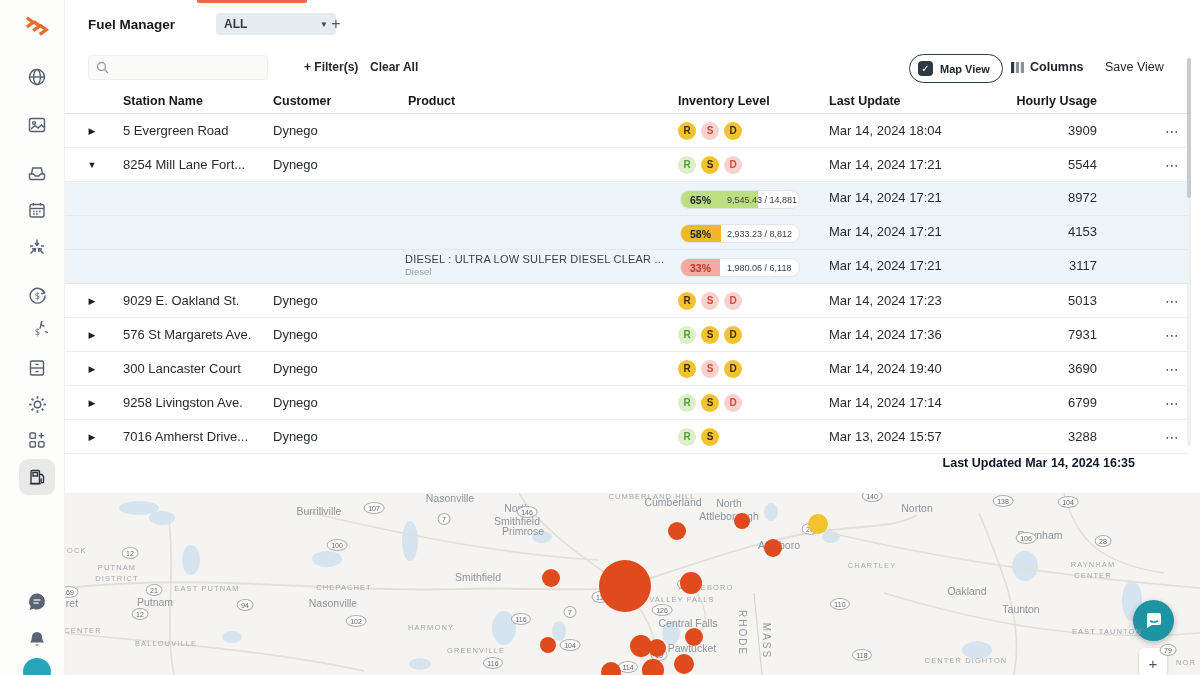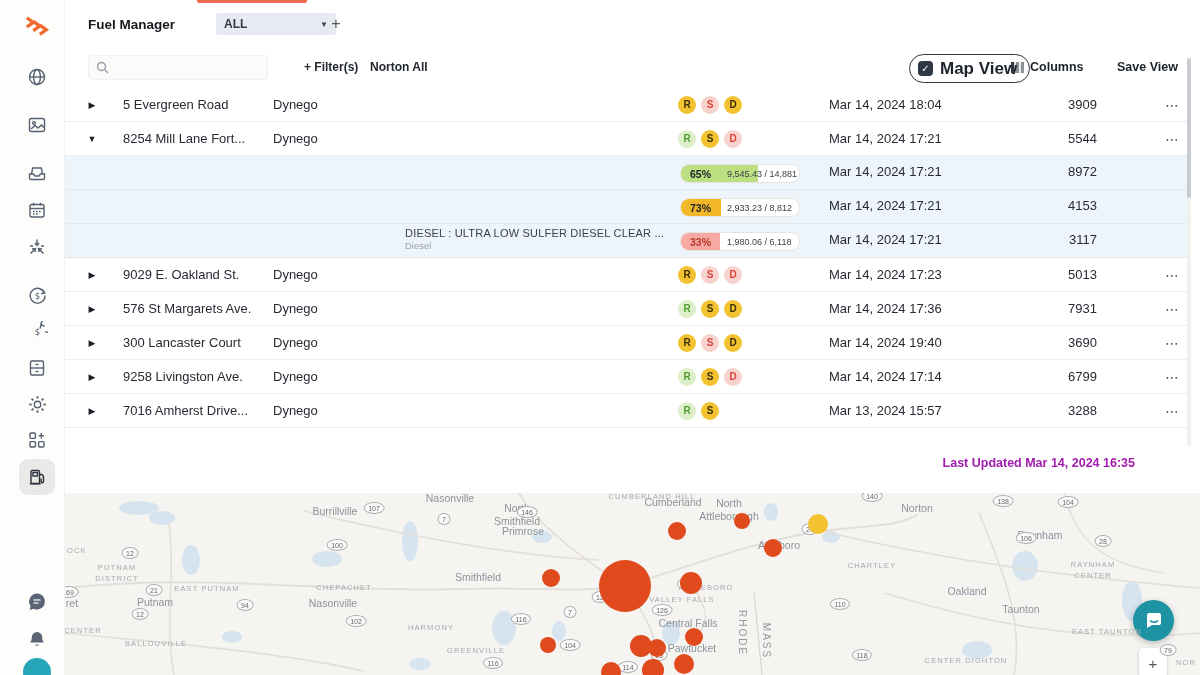--- a/index.html
+++ b/index.html
@@ -22,24 +22,24 @@
   .add-view{position:absolute;left:325px;top:13px;width:22px;height:22px;font-size:16px;color:#555;display:flex;align-items:center;justify-content:center;cursor:pointer;}
 
   
   .search-box{position:absolute;left:88px;top:55px;width:180px;height:25px;background:#fbfbfa;border:1px solid #f1f1ef;border-radius:4px;display:flex;align-items:center;padding:0 7px;box-sizing:border-box;}
   .search-box input{border:none;outline:none;background:transparent;font-size:12px;width:140px;margin-left:6px;font-family:inherit;}
   .link-btn{position:absolute;top:60px;font-size:12px;font-weight:600;color:#23282f;cursor:pointer;}
   .filters-btn{left:304px;}
   .clear-btn{left:370px;}
   .mapview-pill{position:absolute;left:909px;top:54px;height:27px;border:1.6px solid #2e3744;border-radius:15px;display:flex;align-items:center;padding:0 12px 0 8px;cursor:pointer;background:#fff;}
   .chk{width:15px;height:15px;background:#2e3744;border-radius:4px;color:#fff;font-size:10px;display:flex;align-items:center;justify-content:center;margin-right:7px;}
-  .mapview-pill span.lbl{font-size:17px;font-weight:600;color:#1d232b;}
+  .mapview-pill span.lbl{font-size:11px;font-weight:600;color:#1d232b;}
   .columns-btn{position:absolute;left:1011px;top:60px;display:flex;align-items:center;cursor:pointer;}
   .columns-btn .lbl{font-size:12.5px;font-weight:600;color:#1d232b;margin-left:6px;}
-  .saveview-btn{position:absolute;left:1105px;top:60px;font-size:12.5px;font-weight:700;color:#1d232b;cursor:pointer;margin-left:12px;}
+  .saveview-btn{position:absolute;left:1105px;top:60px;font-size:12.5px;font-weight:400;color:#1d232b;cursor:pointer;}
 
   
   .table{position:absolute;left:64px;top:88px;width:1124px;}
   .grid{display:grid;grid-template-columns:56px 150px 135px 270px 150px 190px 115px 1fr;align-items:center;}
   .thead{height:25px;border-bottom:1px solid #e1e1e1;font-size:12.5px;font-weight:700;color:#15181d;}
   .c-usage{text-align:right;padding-right:33px;}
   .trow{height:33px;border-bottom:1px solid #ededed;font-size:13px;color:#262b33;cursor:pointer;background:#fff;}
   .caret{display:flex;justify-content:center;font-size:9px;color:#1b1f26;}
   .cell-pad{padding-left:3px;}
   .lu-pad{padding-left:4px;}
@@ -58,21 +58,21 @@
   .lvl-fill{position:absolute;left:0;top:0;bottom:0;}
   .f-green{background:#bcdf82;}
   .f-amber{background:#f2b827;}
   .f-red{background:#f6a9a2;}
   .lvl-pct{position:absolute;left:9px;top:3px;font-size:10.5px;font-weight:700;color:#1d2126;}
   .p-red{color:#b8372b;}
   .lvl-val{position:absolute;left:46px;top:4px;font-size:9px;color:#3c4148;}
   .sub-date{position:absolute;left:765px;top:8px;font-size:13px;color:#262b33;}
   .sub-usage{position:absolute;right:91px;top:8px;font-size:13px;color:#262b33;}
 
-  .last-updated{position:absolute;right:65px;top:456px;font-size:12.5px;font-weight:600;color:#a21caf;}
+  .last-updated{position:absolute;right:65px;top:456px;font-size:12.5px;font-weight:600;color:#0f172a;}
 
   
   .vtrack{position:absolute;left:1187px;top:58px;width:4px;height:388px;background:#f0f0ef;border-radius:2px;}
   .vthumb{position:absolute;left:1187px;top:58px;width:4px;height:140px;background:#c8ccd1;border-radius:2px;cursor:grab;}
 
   
   .map{position:absolute;left:64px;top:493px;width:1136px;height:182px;background:#f5f4f1;overflow:hidden;}
   .water{position:absolute;background:#d6e4f0;border-radius:50%;}
   .town{position:absolute;transform:translate(-50%,-50%);font-size:10.5px;color:#8d939c;white-space:pre-line;text-align:center;line-height:1.25;}
   .areaL{position:absolute;transform:translate(-50%,-50%);font-size:7.5px;letter-spacing:1.1px;color:#a4a8af;white-space:pre-line;text-align:center;line-height:1.5;}
@@ -219,37 +219,47 @@
   <div class="add-view">+</div>
 
   <div class="search-box">
     <svg width="13" height="13" viewBox="0 0 13 13" fill="none" stroke="#9aa0a8" stroke-width="1.4">
       <circle cx="5.5" cy="5.5" r="4"></circle>
         <line x1="8.6" y1="8.6" x2="12" y2="12"></line>
     </svg>
     <input type="text" value="" style="">
   </div>
   <div class="link-btn filters-btn">+ Filter(s)</div>
-  <div class="link-btn clear-btn">Norton All</div>
+  <div class="link-btn clear-btn">Clear All</div>
 
   <div class="mapview-pill">
     <span class="chk">✓</span>
     <span class="lbl">Map View</span>
   </div>
   <div class="columns-btn">
     <svg width="13" height="13" viewBox="0 0 13 13">
       <rect x="0" y="1" width="3.2" height="11" fill="#2e3744"></rect>
       <rect x="4.9" y="1" width="3.2" height="11" fill="#2e3744" opacity=".55"></rect>
       <rect x="9.8" y="1" width="3.2" height="11" fill="#2e3744" opacity=".55"></rect>
     </svg>
     <span class="lbl">Columns</span>
   </div>
   <div class="saveview-btn">Save View</div>
 
   <div class="table">
+    <div class="thead grid" id="thead">
+        <div></div>
+        <div class="cell-pad">Station Name</div>
+        <div class="cell-pad">Customer</div>
+        <div class="cell-pad">Product</div>
+        <div class="cell-pad">Inventory Level</div>
+        <div class="lu-pad">Last Update</div>
+        <div class="c-usage">Hourly Usage</div>
+        <div></div>
+      </div>
     <div id="tbody">
         <div class="trow grid">
           <div class="caret">▶</div>
           <div class="cell-pad">5 Evergreen Road</div>
           <div class="cell-pad">Dynego</div>
           <div class="cell-pad"></div>
           <div class="cell-pad"><span class="badge b-yellow">R</span><span class="badge b-pink">S</span><span class="badge b-yellow">D</span></div>
           <div class="lu-pad">Mar 14, 2024 18:04</div>
           <div class="c-usage">3909</div>
           <div class="kebab">⋯</div>
@@ -270,21 +280,21 @@
               <div class="lvl-fill f-green" style="width: 65%;"></div>
               <div class="lvl-pct">65%</div>
               <div class="lvl-val">9,545.43 / 14,881</div>
             </div>
             <div class="sub-date">Mar 14, 2024 17:21</div>
             <div class="sub-usage">8972</div>
           </div>
           <div class="sub-row">
             <div class="lvl-bar">
               <div class="lvl-fill f-amber" style="width: 34%;"></div>
-              <div class="lvl-pct">73%</div>
+              <div class="lvl-pct">58%</div>
               <div class="lvl-val">2,933.23 / 8,812</div>
             </div>
             <div class="sub-date">Mar 14, 2024 17:21</div>
             <div class="sub-usage">4153</div>
           </div>
           <div class="sub-row">
             <div class="sub-name">
               <div class="nm">DIESEL : ULTRA LOW SULFER DIESEL CLEAR ...</div>
               <div class="gr">Diesel</div>
             </div>
@@ -388,21 +398,21 @@
         <path d="M 1000 0 C 1010 40 1030 70 1100 80" stroke="#e2dfd9" stroke-width="1.4" fill="none"></path>
       </svg>
     <div class="chat-fab">
       <svg width="20" height="20" viewBox="0 0 20 20">
         <path d="M3 4 a2 2 0 0 1 2-2 h10 a2 2 0 0 1 2 2 v8 a2 2 0 0 1 -2 2 h-7 l-5 3z" fill="#fff"></path>
         <path d="M6.5 10 q3.5 2.6 7 0" stroke="#1e93a4" stroke-width="1.6" fill="none" stroke-linecap="round"></path>
       </svg>
     </div>
     <div class="zoom-in">+</div>
   <div class="town" style="left: 386px; top: 6px;">Nasonville</div>
-      <div class="town" style="left: 271px; top: 19px; text-align: right;">Burrillville</div>
+      <div class="town" style="left: 255px; top: 19px; text-align: right;">Burrillville</div>
       <div class="town" style="left: 453px; top: 22px;">North
 Smithfield</div>
       <div class="town" style="left: 459px; top: 39px;">Primrose</div>
       <div class="town" style="left: 609px; top: 10px;">Cumberland</div>
       <div class="town" style="left: 665px; top: 17px;">North
 Attleborough</div>
       <div class="town" style="left: 715px; top: 53px;">Attleboro</div>
       <div class="town" style="left: 853px; top: 16px;">Norton</div>
       <div class="town" style="left: 976px; top: 43px;">Raynham</div>
       <div class="town" style="left: 903px; top: 99px;">Oakland</div>
@@ -410,21 +420,21 @@
       <div class="town" style="left: 91px; top: 110px;">Putnam</div>
       <div class="town" style="left: 269px; top: 111px;">Nasonville</div>
       <div class="town" style="left: 414px; top: 85px;">Smithfield</div>
       <div class="town" style="left: 624px; top: 131px;">Central Falls</div>
       <div class="town" style="left: 628px; top: 156px;">Pawtucket</div>
       <div class="town" style="left: 8px; top: 111px;">ret</div>
       <div class="areaL" style="left: 588px; top: 4px;">CUMBERLAND HILL</div>
       <div class="areaL" style="left: 53px; top: 80px;">PUTNAM
 DISTRICT</div>
       <div class="areaL" style="left: 143px; top: 96px;">EAST PUTNAM</div>
-      <div class="areaL" style="left: 92px; top: 151px;">BALLOUVILLE</div>
+      <div class="areaL" style="left: 102px; top: 151px;">BALLOUVILLE</div>
       <div class="areaL" style="left: 280px; top: 95px;">CHEPACHET</div>
       <div class="areaL" style="left: 367px; top: 135px;">HARMONY</div>
       <div class="areaL" style="left: 808px; top: 73px;">CHARTLEY</div>
       <div class="areaL" style="left: 642px; top: 95px;">ATTLEBORO</div>
       <div class="areaL" style="left: 618px; top: 107px;">VALLEY FALLS</div>
       <div class="areaL" style="left: 412px; top: 158px;">GREENVILLE</div>
       <div class="areaL" style="left: 1029px; top: 77px;">RAYNHAM
 CENTER</div>
       <div class="areaL" style="left: 1043px; top: 139px;">EAST TAUNTON</div>
       <div class="areaL" style="left: 902px; top: 168px;">CENTER DIGHTON</div>

